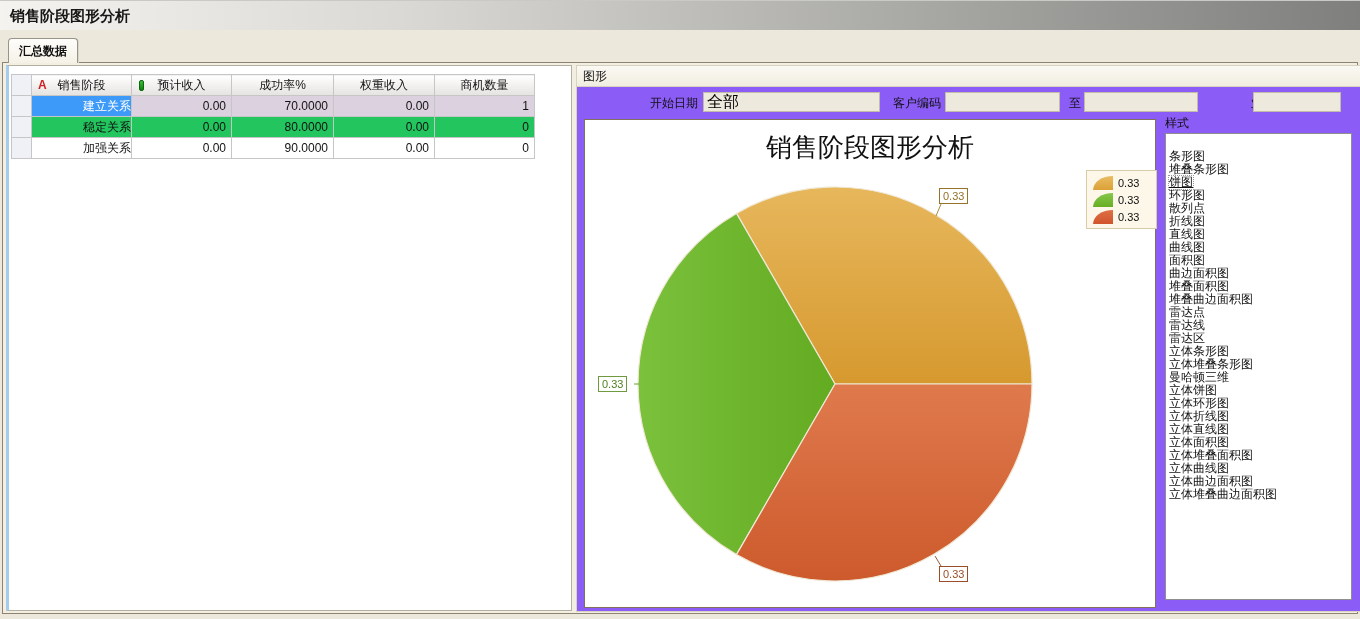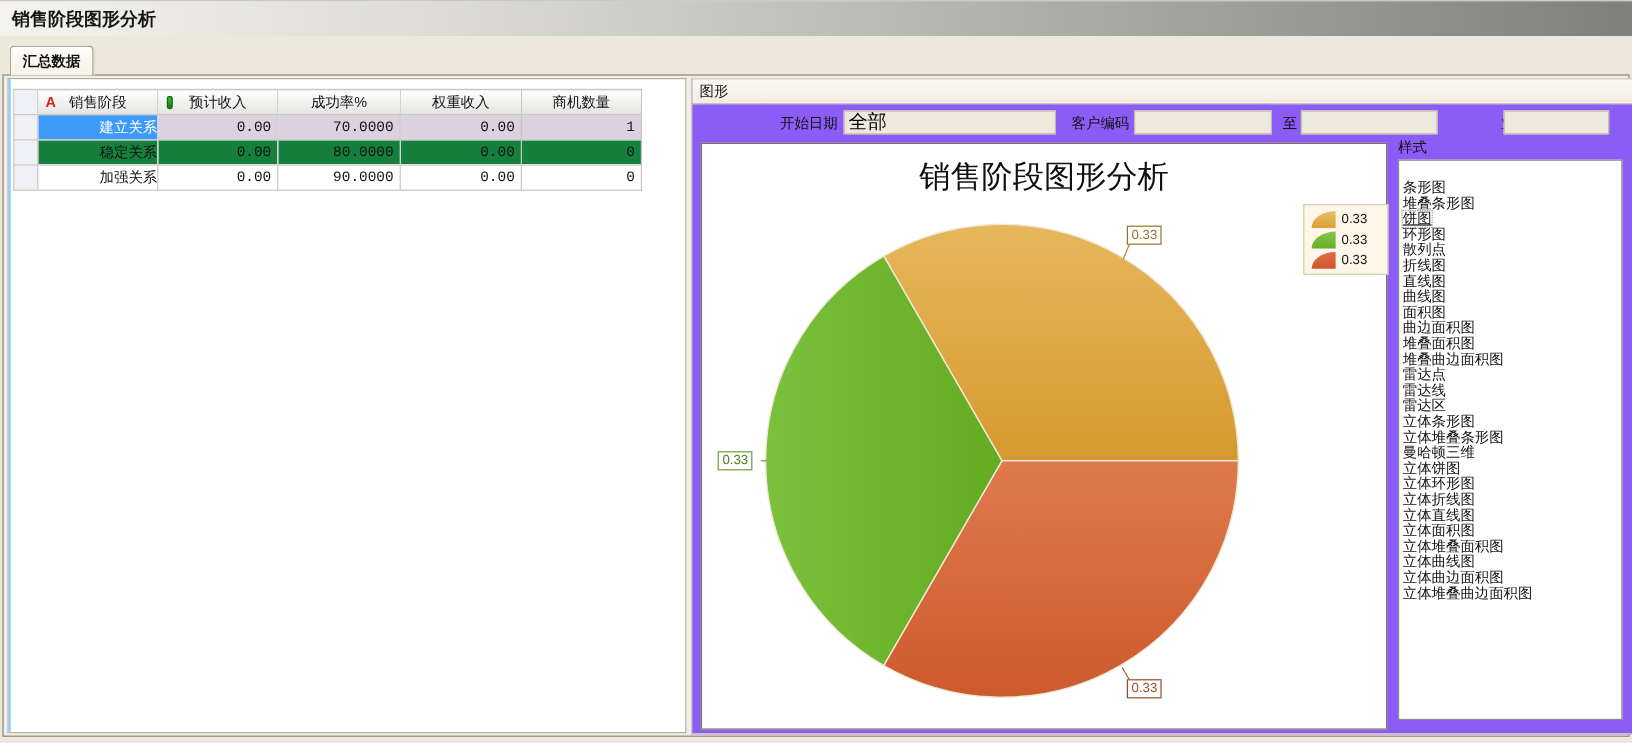--- a/index.html
+++ b/index.html
@@ -29,24 +29,24 @@
   table.grid { position:absolute; left:2px; top:8px; border-collapse:collapse; table-layout:fixed;
     border:1px solid #9A9A92; }
   table.grid th, table.grid td { border:1px solid #C6C6C6; height:21px; font-weight:normal;
     overflow:hidden; white-space:nowrap; }
   th.hdr { background:linear-gradient(#FFFFFF,#E5E3E0); text-align:center; position:relative; }
   td.ind, th.ind { background:#F0F0F7; }
   .icon-a { position:absolute; left:6px; top:3px; color:#CC2222; font-weight:bold; font-size:12px; }
   .icon-bar { position:absolute; left:7px; top:5px; width:5px; height:11px; border-radius:2px;
     background:linear-gradient(#3DBB3D,#0E7E0E); border:1px solid #0A6A0A; }
   td.txt { text-align:right; padding-left:3px; }
-  td.num { text-align:right; padding-right:5px;font-family:Liberation Mono, monospace; }
+  td.num { text-align:right; padding-right:5px; }
   td.sel { background:#3E9AF8; color:#fff; }
   td.lav { background:#DCD1DE; }
-  td.grn2 { background:#15803d; }
+  td.grn2 { background:#22c55e; }
 
   
   .graph-box { position:absolute; left:573px; top:2px; width:812px; height:547px;
     background:#8b5cf6; border:1px solid #D8D2C1; }
   .graph-caption-bar { position:absolute; left:0; top:0; width:100%; height:21px;
     background:linear-gradient(#FBF9F3,#F1EDE0); border-bottom:1px solid #D8D2C0;
     line-height:21px; padding-left:6px; }
 
   .filter-row { position:absolute; left:0; top:25px; width:100%; height:22px;text-decoration:underline; }
   .flabel { position:absolute; top:4px; text-align:right; }

